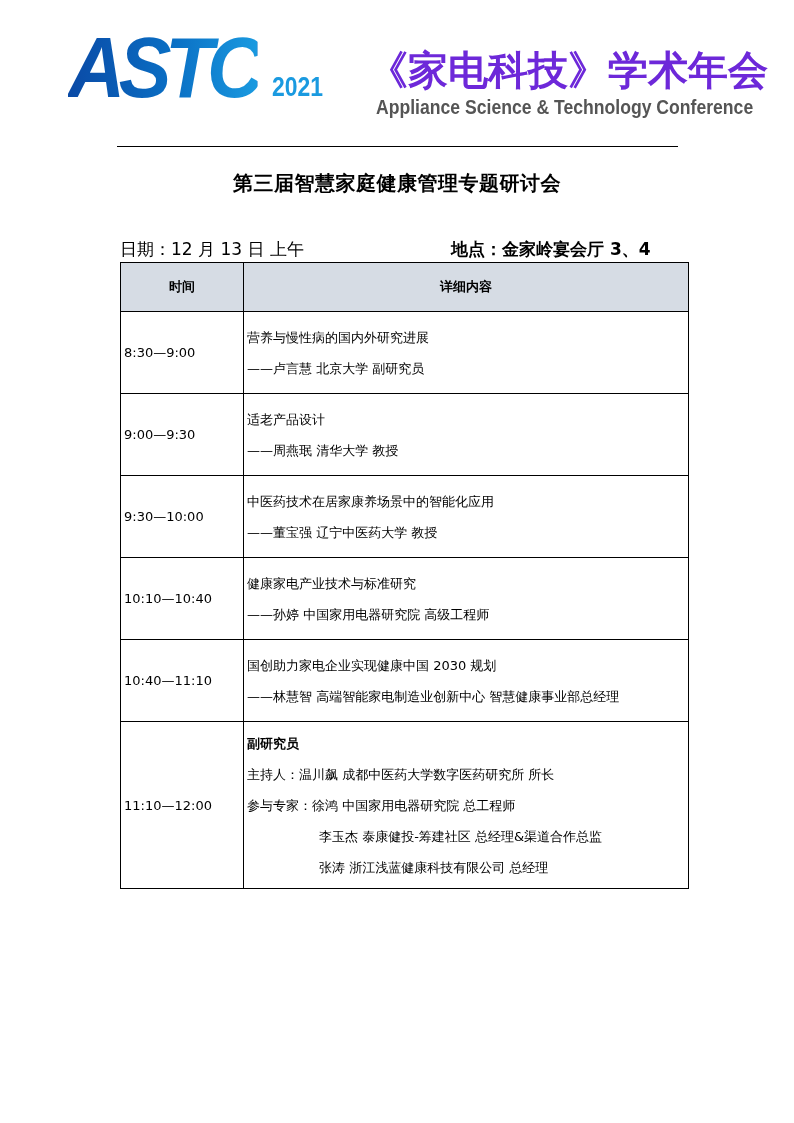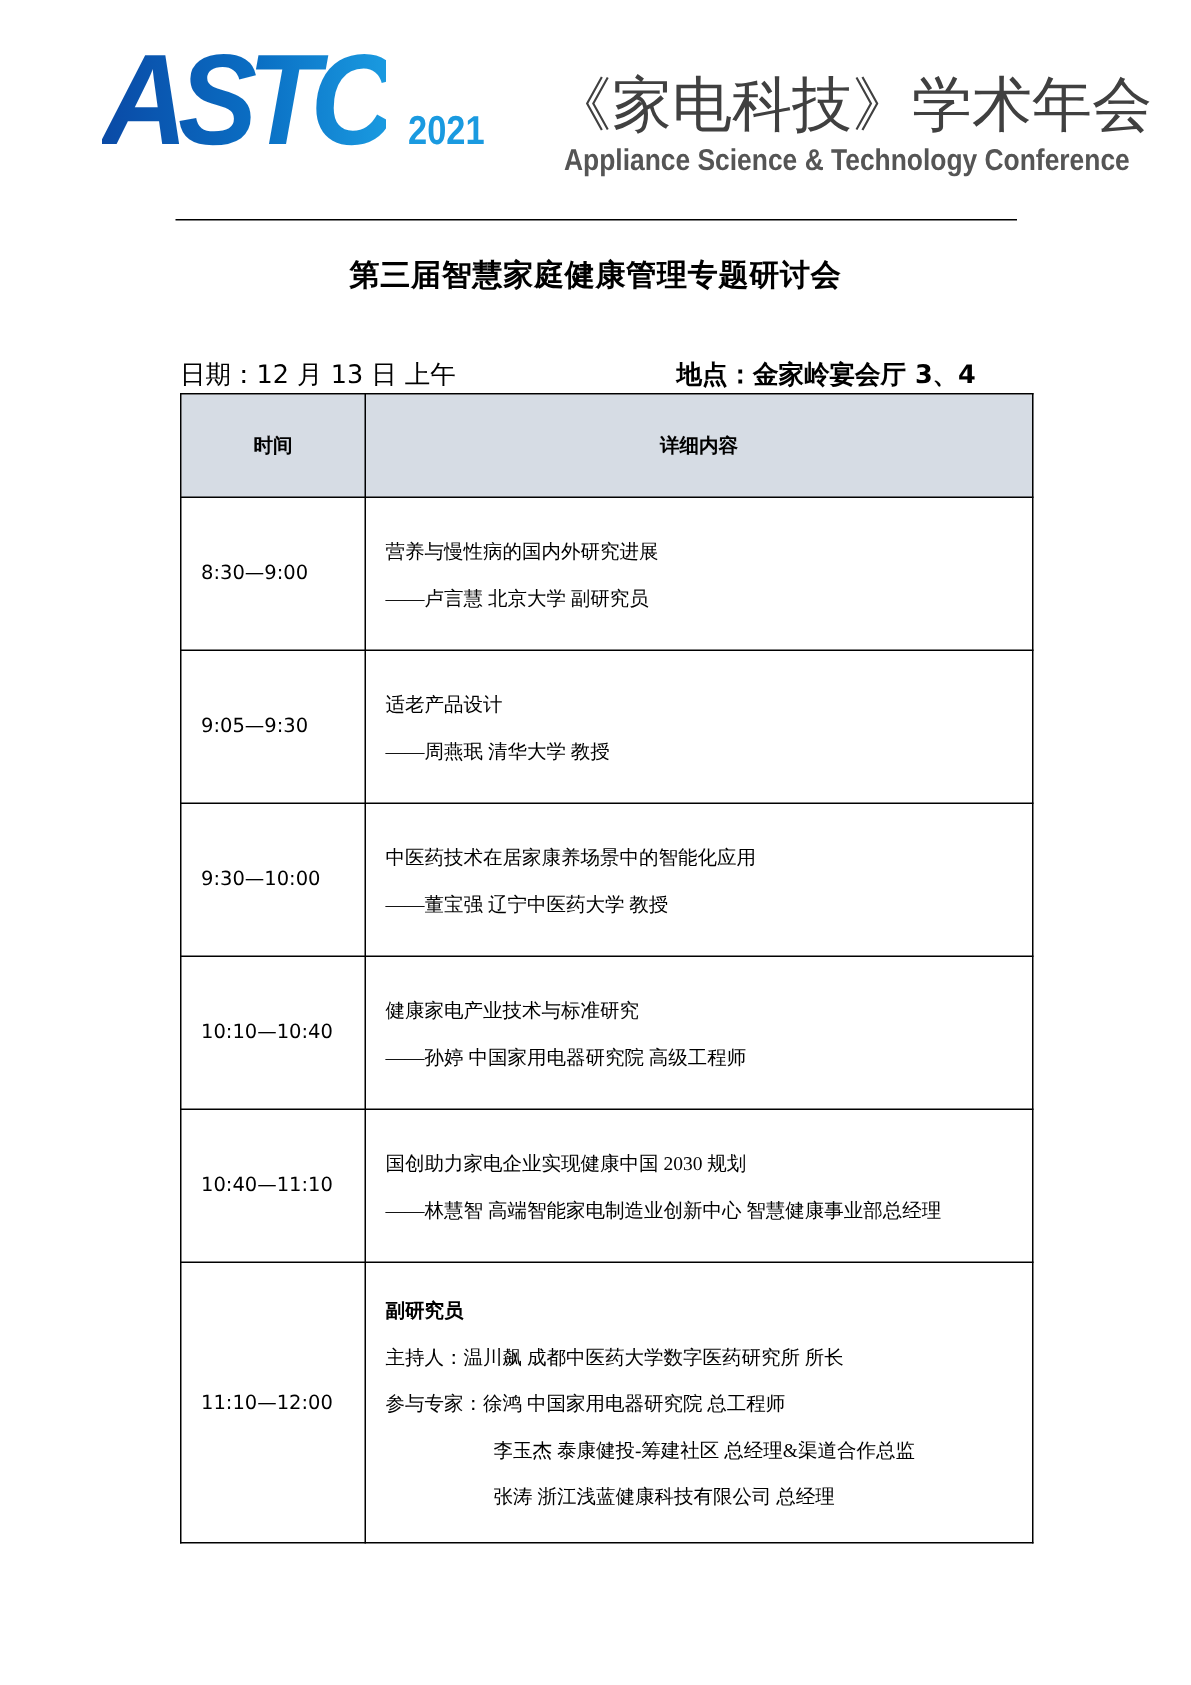--- a/index.html
+++ b/index.html
@@ -9,46 +9,46 @@
   .logo { position: absolute; left: 68px; top: 32px; width: 270px; height: 74px; }
   .logo-astc { position: absolute; left: 0; top: -8px; font-family: "Liberation Sans", sans-serif;
                font-weight: 900; font-style: italic; font-size: 86px; letter-spacing: -7px;
                line-height: 86px; transform: scaleX(0.92); transform-origin: left top;
                background: linear-gradient(90deg, #0a4aa6 0%, #0a6fc4 55%, #1a9ae0 100%);
                -webkit-background-clip: text; background-clip: text; color: transparent; }
   .logo-year { position: absolute; left: 204px; top: 40px; font-family: "Liberation Sans", sans-serif;
                font-weight: bold; font-size: 27px; color: #1a9ae0; transform: scaleX(0.85);
                transform-origin: left top; }
 
-  .conf-title { position: absolute; left: 368px; top: 48px; font-size: 40px; color: #404040;
-                font-weight: normal; letter-spacing: 0px; white-space: nowrap; line-height: 44px; }
+  .conf-title { position: absolute; left: 368px; top: 48px; font-size: 40px; color: #6d28d9;
+                font-weight: bold; letter-spacing: 0px; white-space: nowrap; line-height: 44px; }
   .conf-sub { position: absolute; left: 376px; top: 96px; font-family: "Liberation Sans", sans-serif;
               font-size: 20px; color: #555555; font-weight: bold; white-space: nowrap;
               transform: scaleX(0.88); transform-origin: left top; }
 
   .divider { position: absolute; left: 117px; top: 146px; width: 561px; height: 0;
              border-top: 1.5px solid #000; }
 
   .page-title { position: absolute; left: 0; width: 794px; top: 170px; text-align: center;
                 font-size: 20px; font-weight: bold; letter-spacing: 0.5px; }
 
   .meta-date { position: absolute; left: 120px; top: 238px; font-size: 17px; font-weight: normal; white-space: nowrap; }
   .meta-place { position: absolute; left: 451px; top: 238px; font-size: 17px; font-weight: bold; white-space: nowrap; }
 
   table.schedule { position: absolute; left: 120px; top: 262px; width: 568px;
                    border-collapse: collapse; table-layout: fixed; }
-  table.schedule td, table.schedule th { border: 1.2px solid #000; font-size: 13px; padding: 13px; }
+  table.schedule td, table.schedule th { border: 1.2px solid #000; font-size: 13px; padding: 3px; }
   table.schedule th { background: #d6dce4; height: 42px; font-weight: bold; font-size: 13px; }
   col.c-time { width: 123px; }
   col.c-detail { width: 445px; }
   td.time { text-align: left; vertical-align: middle; }
   td.detail { vertical-align: middle; padding-left: 7px; }
   tr.r2 td { height: 75px; }
   tr.r5 td { height: 160px; }
-  .line { line-height: 31px; white-space: nowrap; font-family: Liberation Serif, serif; }
+  .line { line-height: 31px; white-space: nowrap; }
   .bold { font-weight: bold; }
   .indent { padding-left: 72px; }
 </style>
 </head>
 <body>
 
 <div class="logo">
   <div class="logo-astc">ASTC</div>
   <div class="logo-year">2021</div>
 </div>
@@ -75,21 +75,21 @@
   </thead>
   <tbody>
     <tr class="r2">
       <td class="time">8:30—9:00</td>
       <td class="detail">
         <div class="line">营养与慢性病的国内外研究进展</div>
         <div class="line">——卢言慧  北京大学  副研究员</div>
       </td>
     </tr>
     <tr class="r2">
-      <td class="time">9:05—9:30</td>
+      <td class="time">9:00—9:30</td>
       <td class="detail">
         <div class="line">适老产品设计</div>
         <div class="line">——周燕珉  清华大学  教授</div>
       </td>
     </tr>
     <tr class="r2">
       <td class="time">9:30—10:00</td>
       <td class="detail">
         <div class="line">中医药技术在居家康养场景中的智能化应用</div>
         <div class="line">——董宝强     辽宁中医药大学  教授</div>

